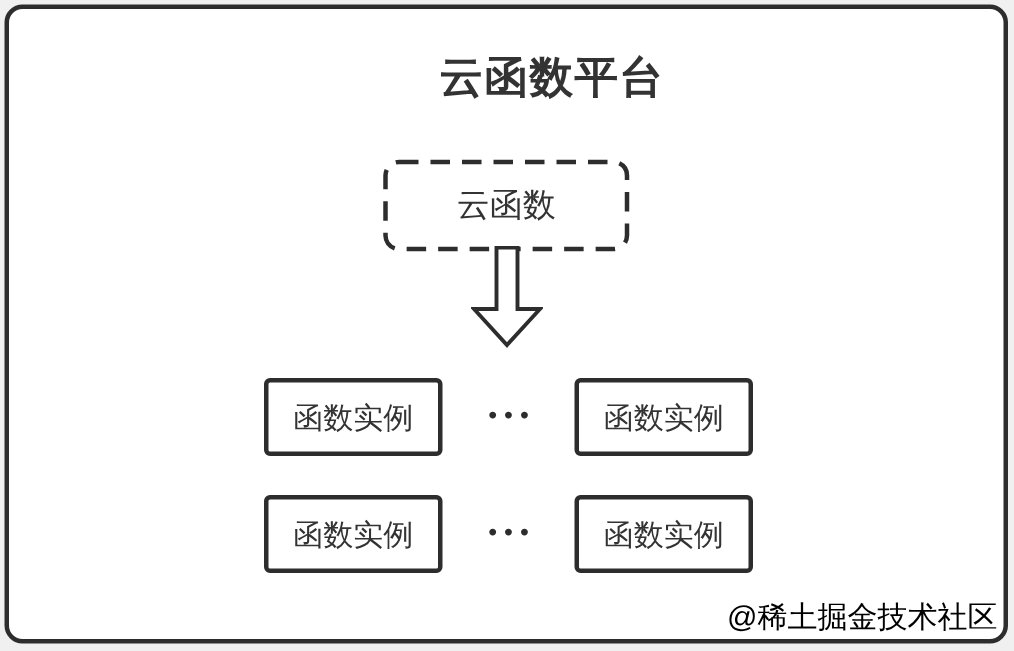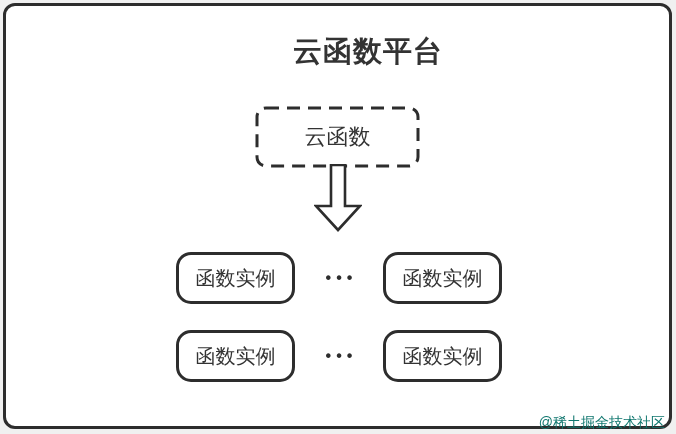--- a/index.html
+++ b/index.html
@@ -65,21 +65,21 @@
   .arrow-svg {
     position: absolute;
     left: 314px;
     top: 164px;
   }
   .inst-box {
     position: absolute;
     width: 119px;
     height: 52px;
     border: 3px solid #2d2d2d;
-    border-radius: 15px;
+    border-radius: 4px;
     background: #ffffff;
     box-sizing: border-box;
     display: flex;
     align-items: center;
     justify-content: center;
     font-size: 20px;
     color: #333333;
   }
   .inst-box.col-left  { left: 176px; }
   .inst-box.col-right { left: 383px; }
@@ -96,23 +96,22 @@
     font-size: 16px;
     font-weight: bold;
     letter-spacing: 5px;
     text-indent: 5px;
     color: #2d2d2d;
   }
   .watermark {
     position: absolute;
     top: 398px;
     right: 11px;
-    font-size: 14px;
-    color: #0f766e;
-    margin-top: 16px;
+    font-size: 20px;
+    color: #000000;
   }
 </style>
 </head>
 <body>
 
 <div class="frame"></div>
 
 <div class="title">云函数平台</div>
 
 <div class="dashed-box">

